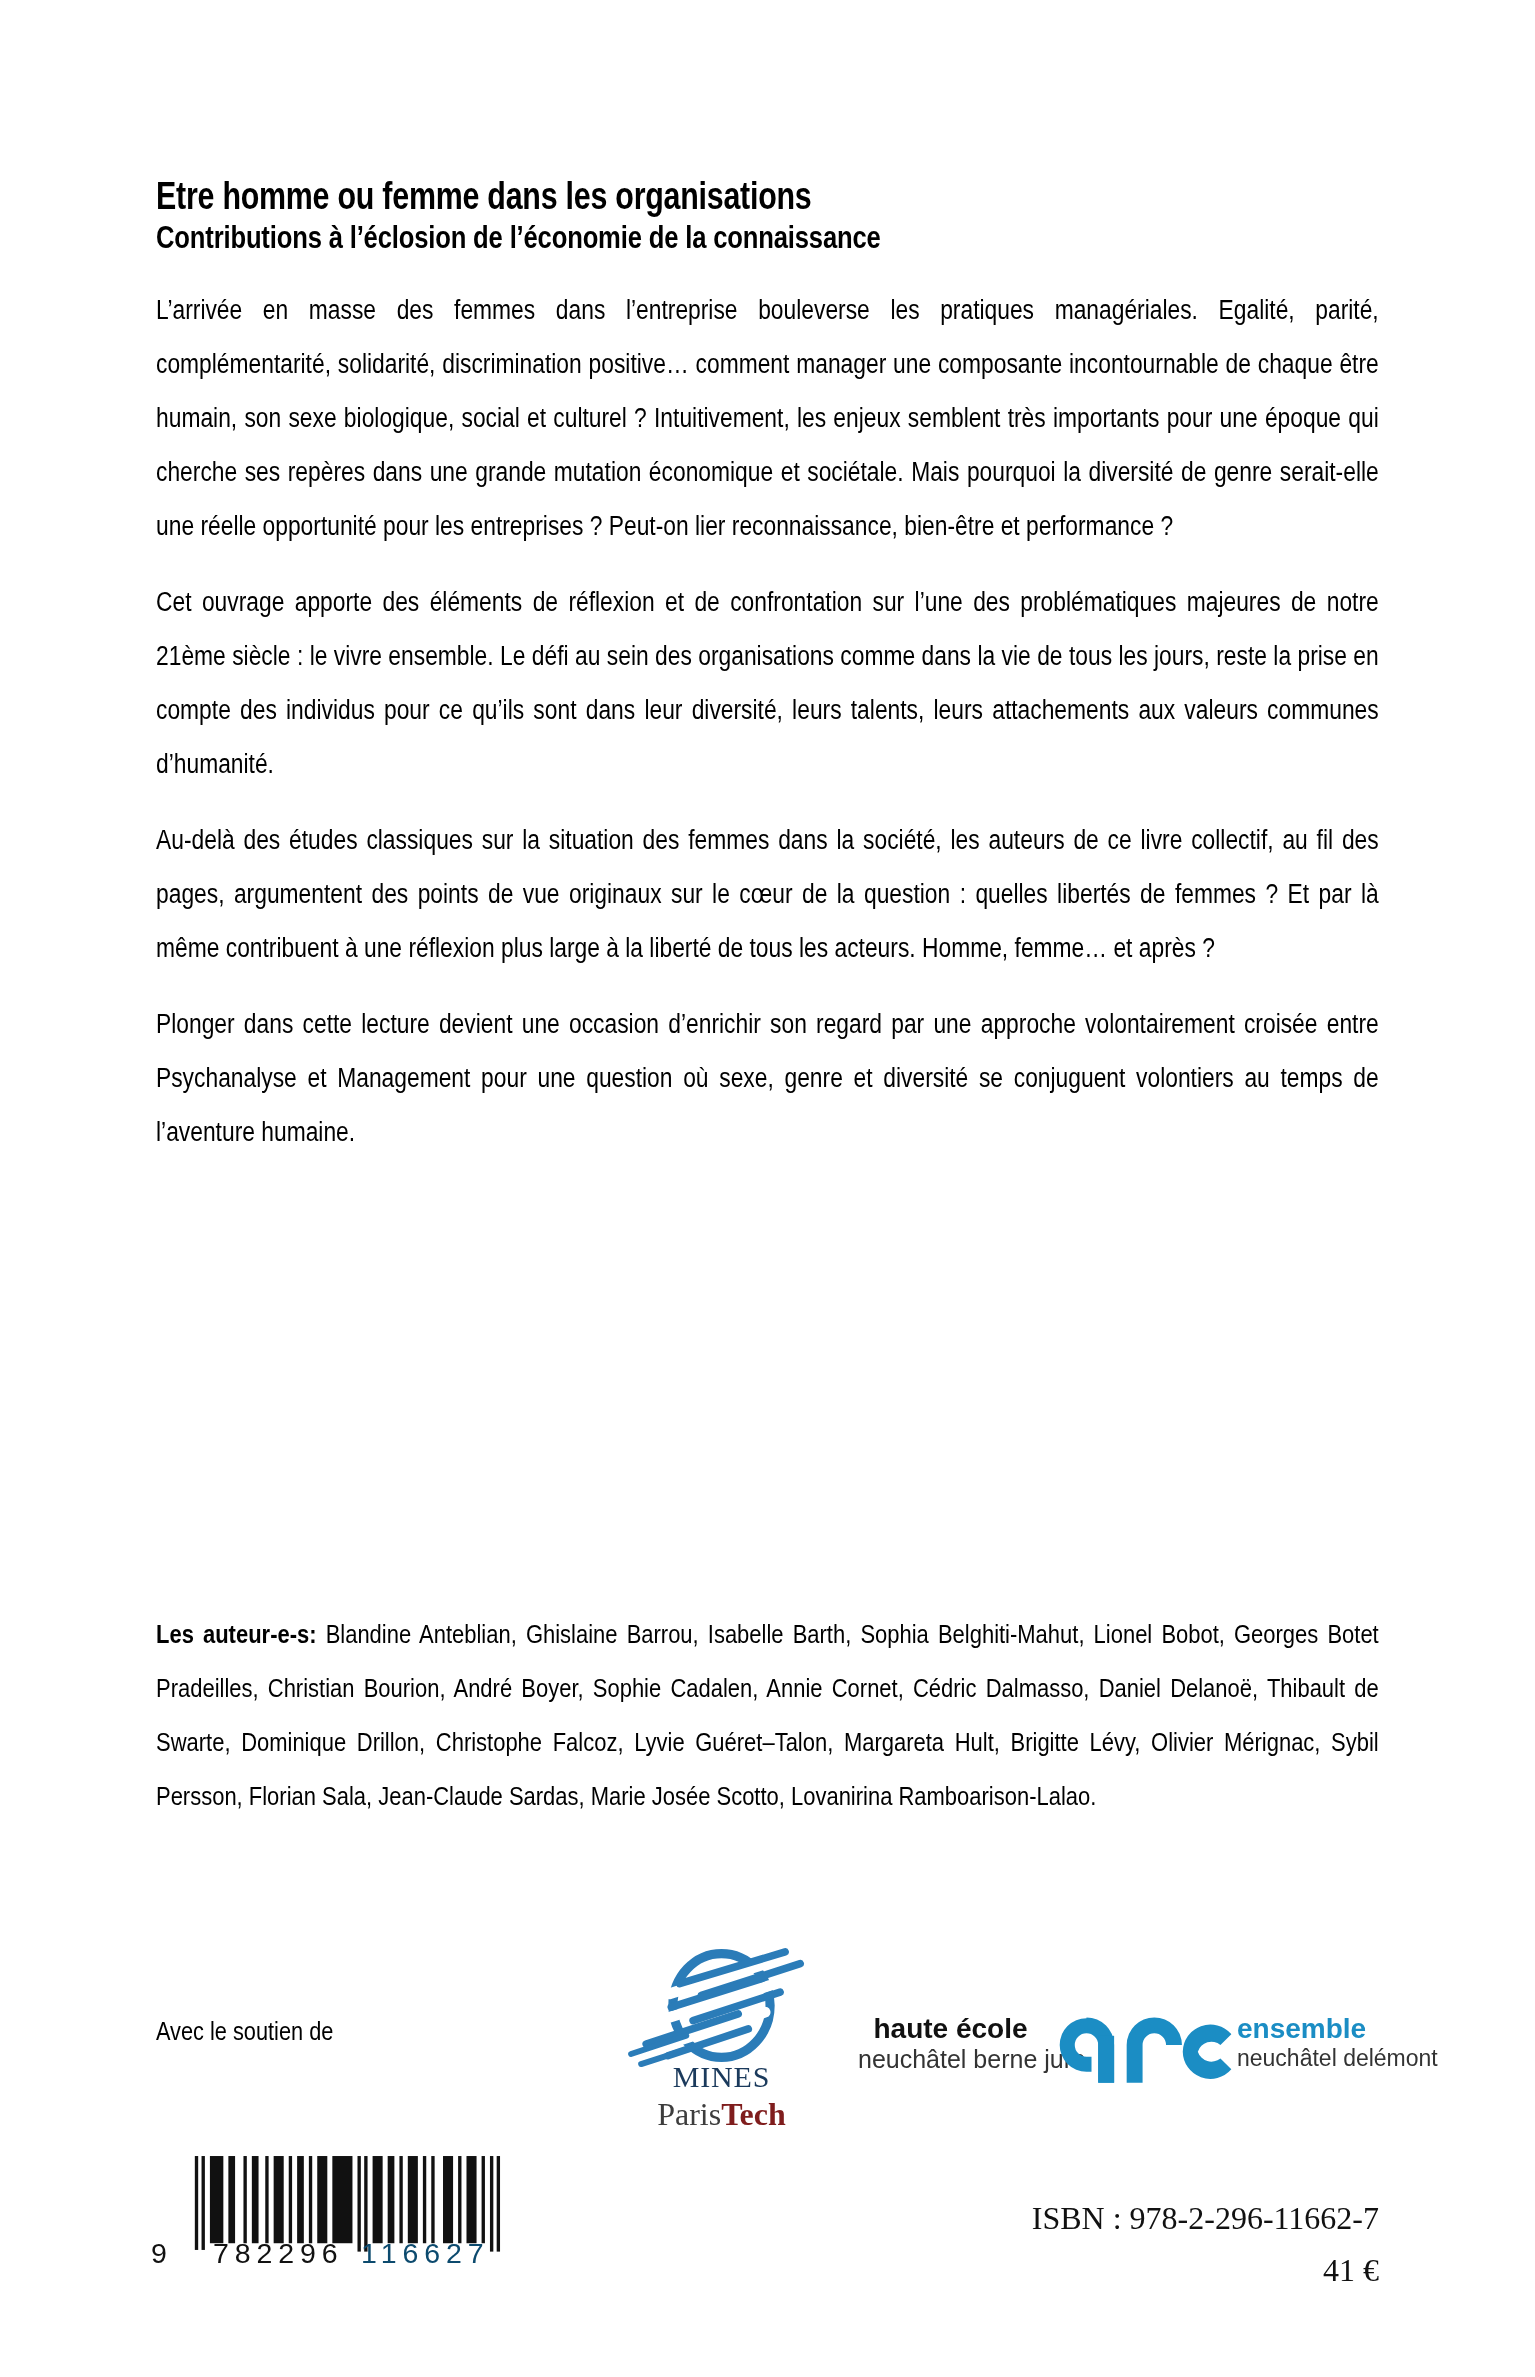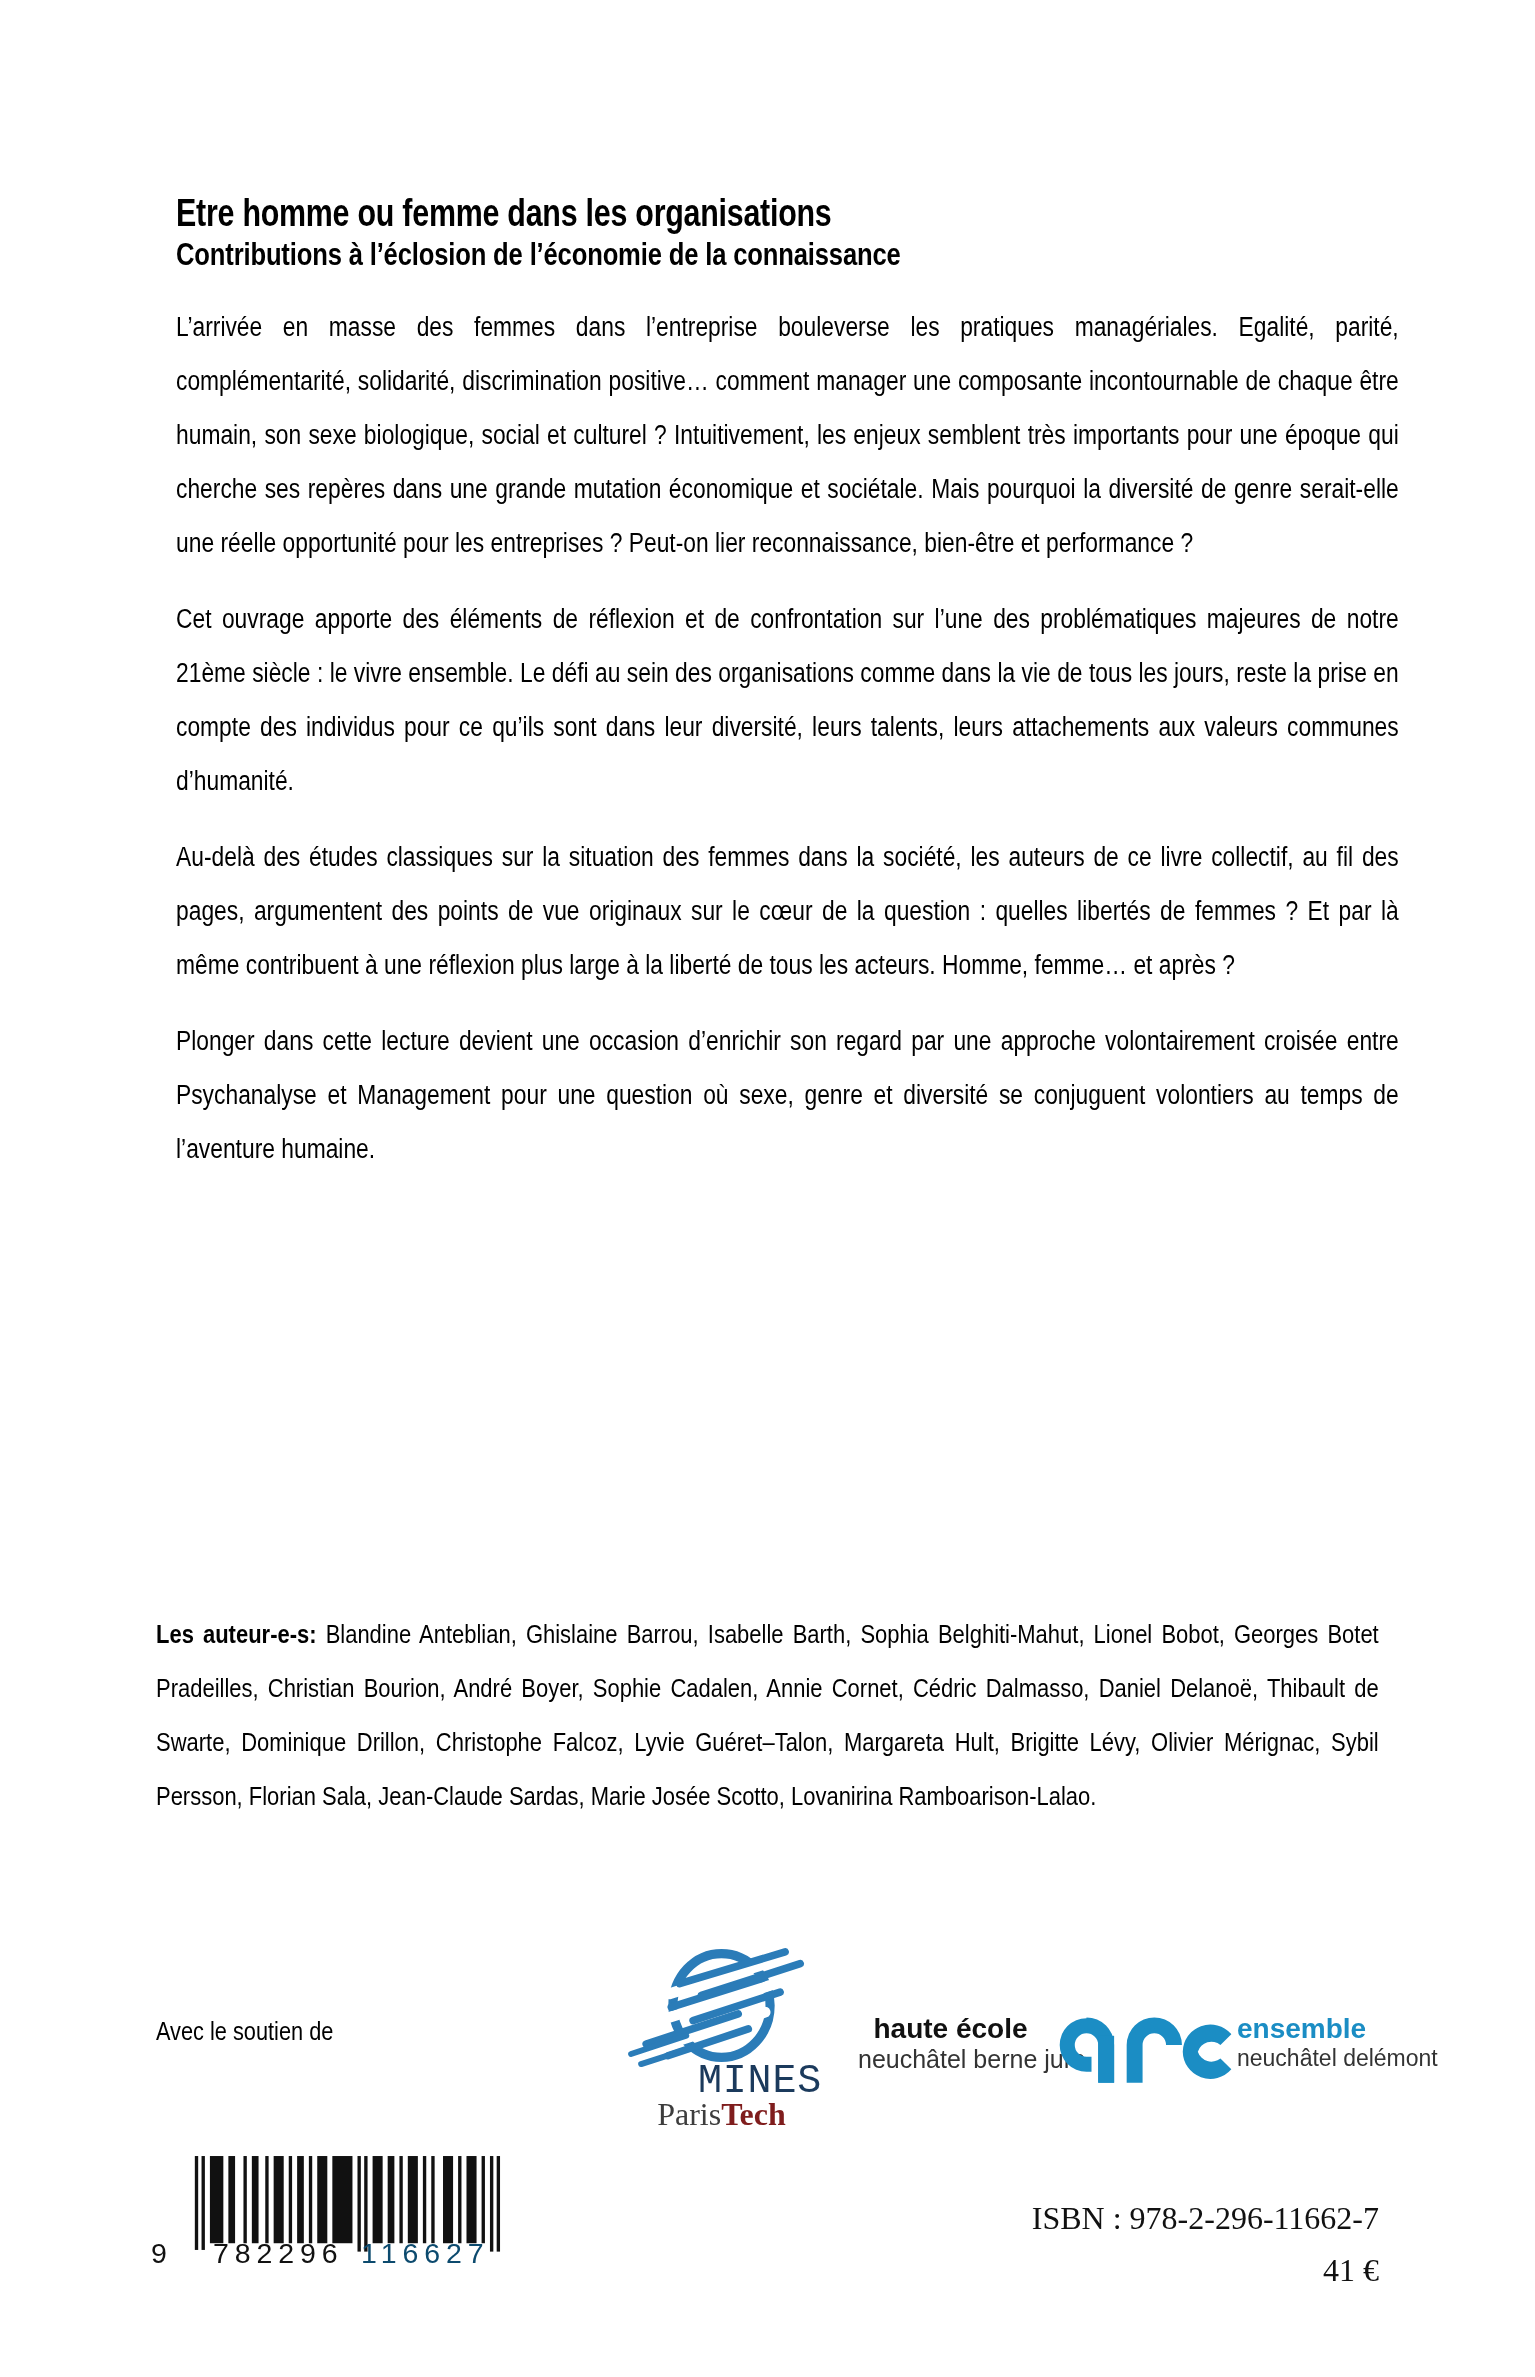--- a/index.html
+++ b/index.html
@@ -21,23 +21,22 @@
     left: 0; top: 0;
     width: 1535px;
     height: 2377px;
     background: #ffffff;
   }
 
   
   .content {
     position: absolute;
     left: 156px;
-    top: 193px;
+    top: 176px;
     width: 1223px;
-    margin-left: 20px;
   }
 
   
   .title-block { margin-bottom: 28.5px; }
 
   .book-title {
     font-family: "Liberation Sans Narrow", "Liberation Sans", sans-serif;
     font-weight: 700;
     font-size: 38px;
     line-height: 1.06;
@@ -110,23 +109,23 @@
     left: 621px;
     top: 1945px;
     width: 201px;
     height: 185px;
   }
   .mines-mark { position: absolute; left: 0; top: 0; }
   .mines-word {
     position: absolute;
     left: 0; top: 117px;
     width: 201px;
-    text-align: right;
-    font-family: Liberation Mono, monospace;
-    font-size: 40px;
+    text-align: center;
+    font-family: Liberation Serif, serif;
+    font-size: 30px;
     letter-spacing: 0.8px;
     color: #1b3a5c;
     line-height: 1.0;
   }
   .paristech-word {
     position: absolute;
     left: 0; top: 153px;
     width: 201px;
     text-align: center;
     font-family: "Liberation Serif", serif;

